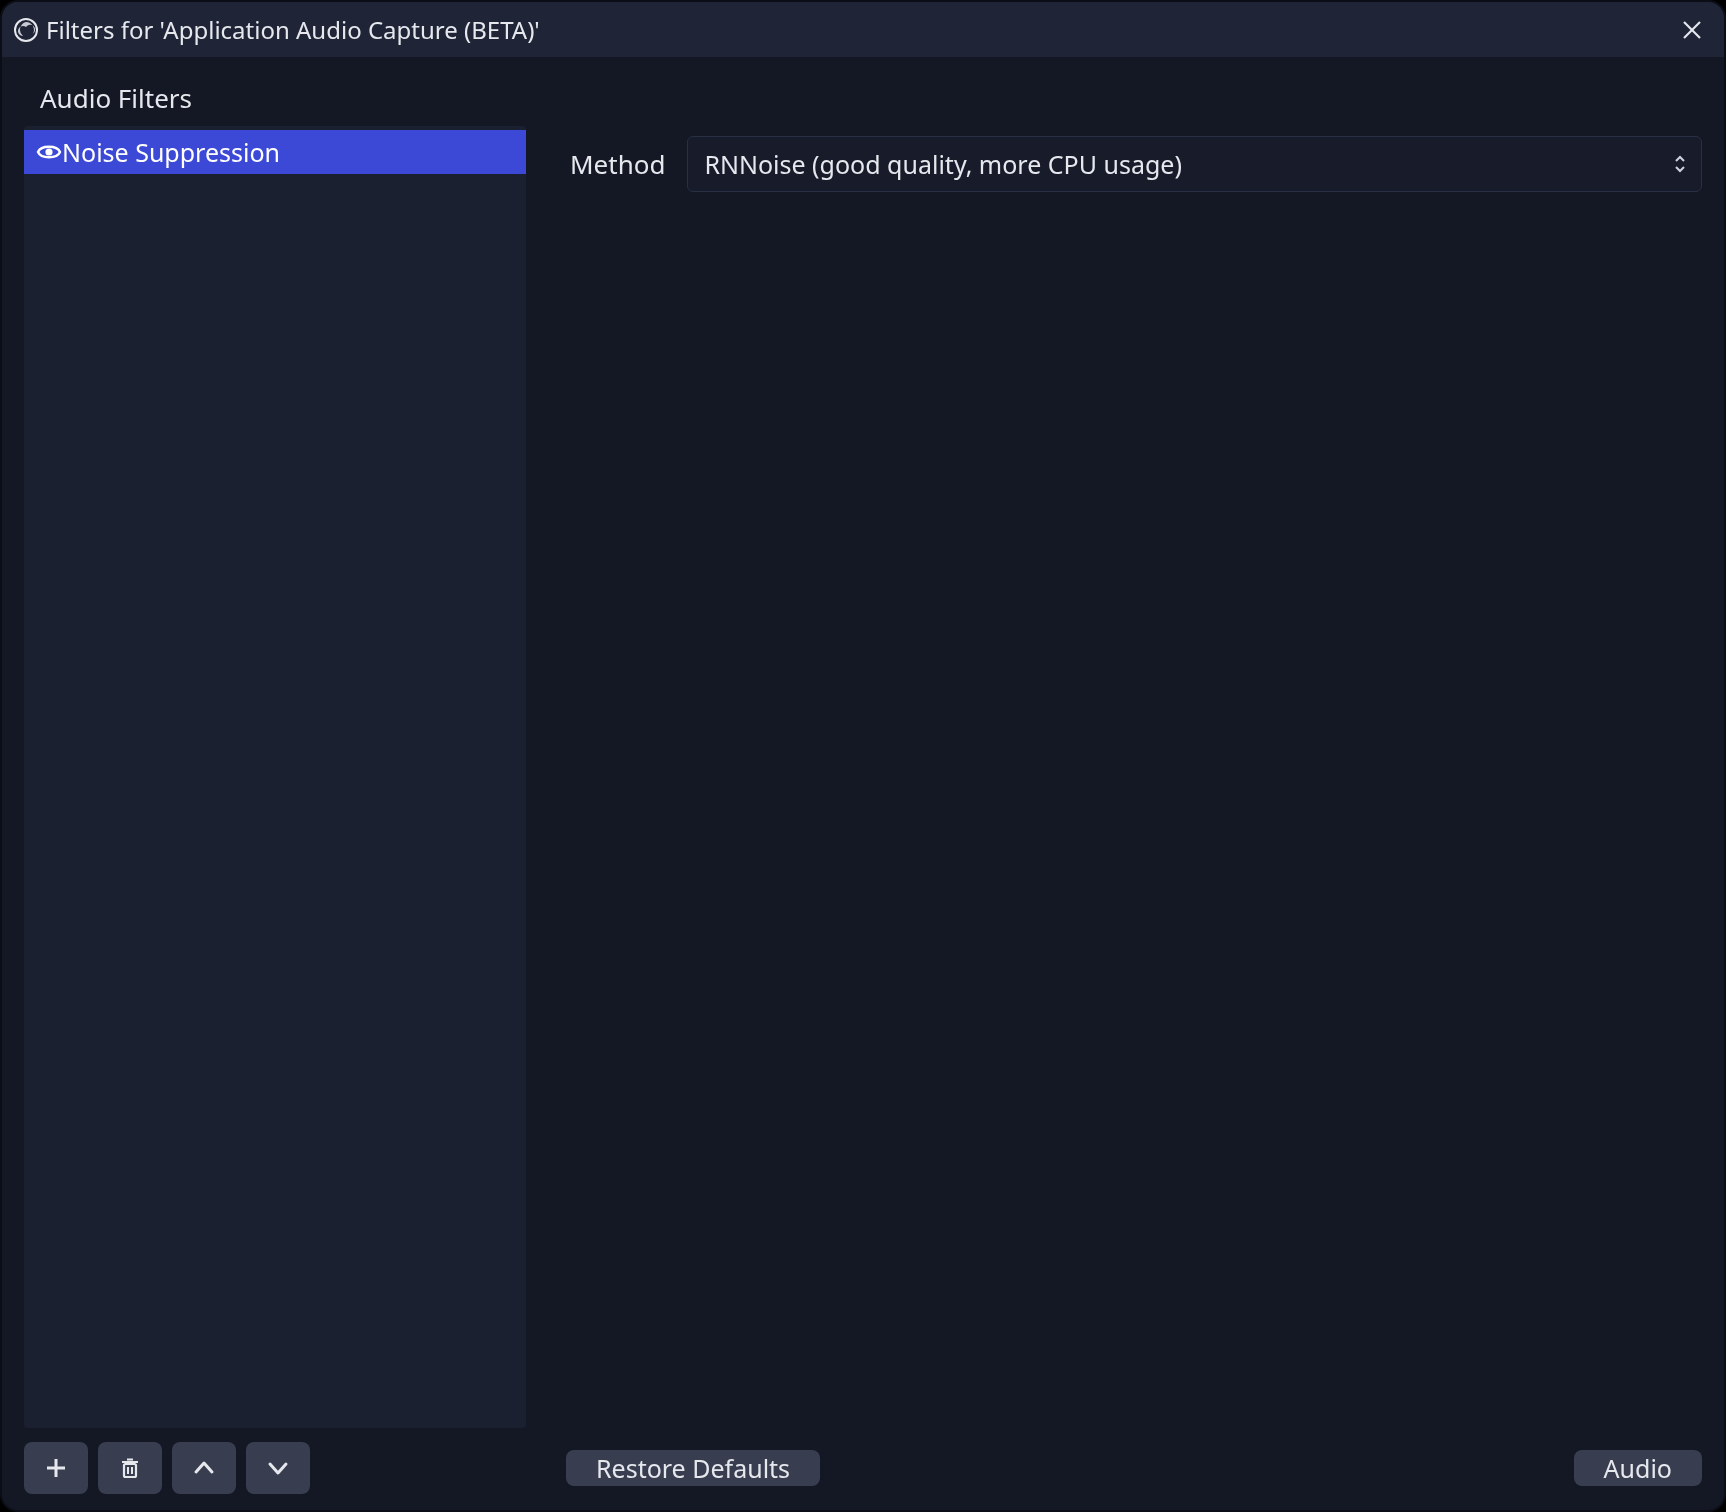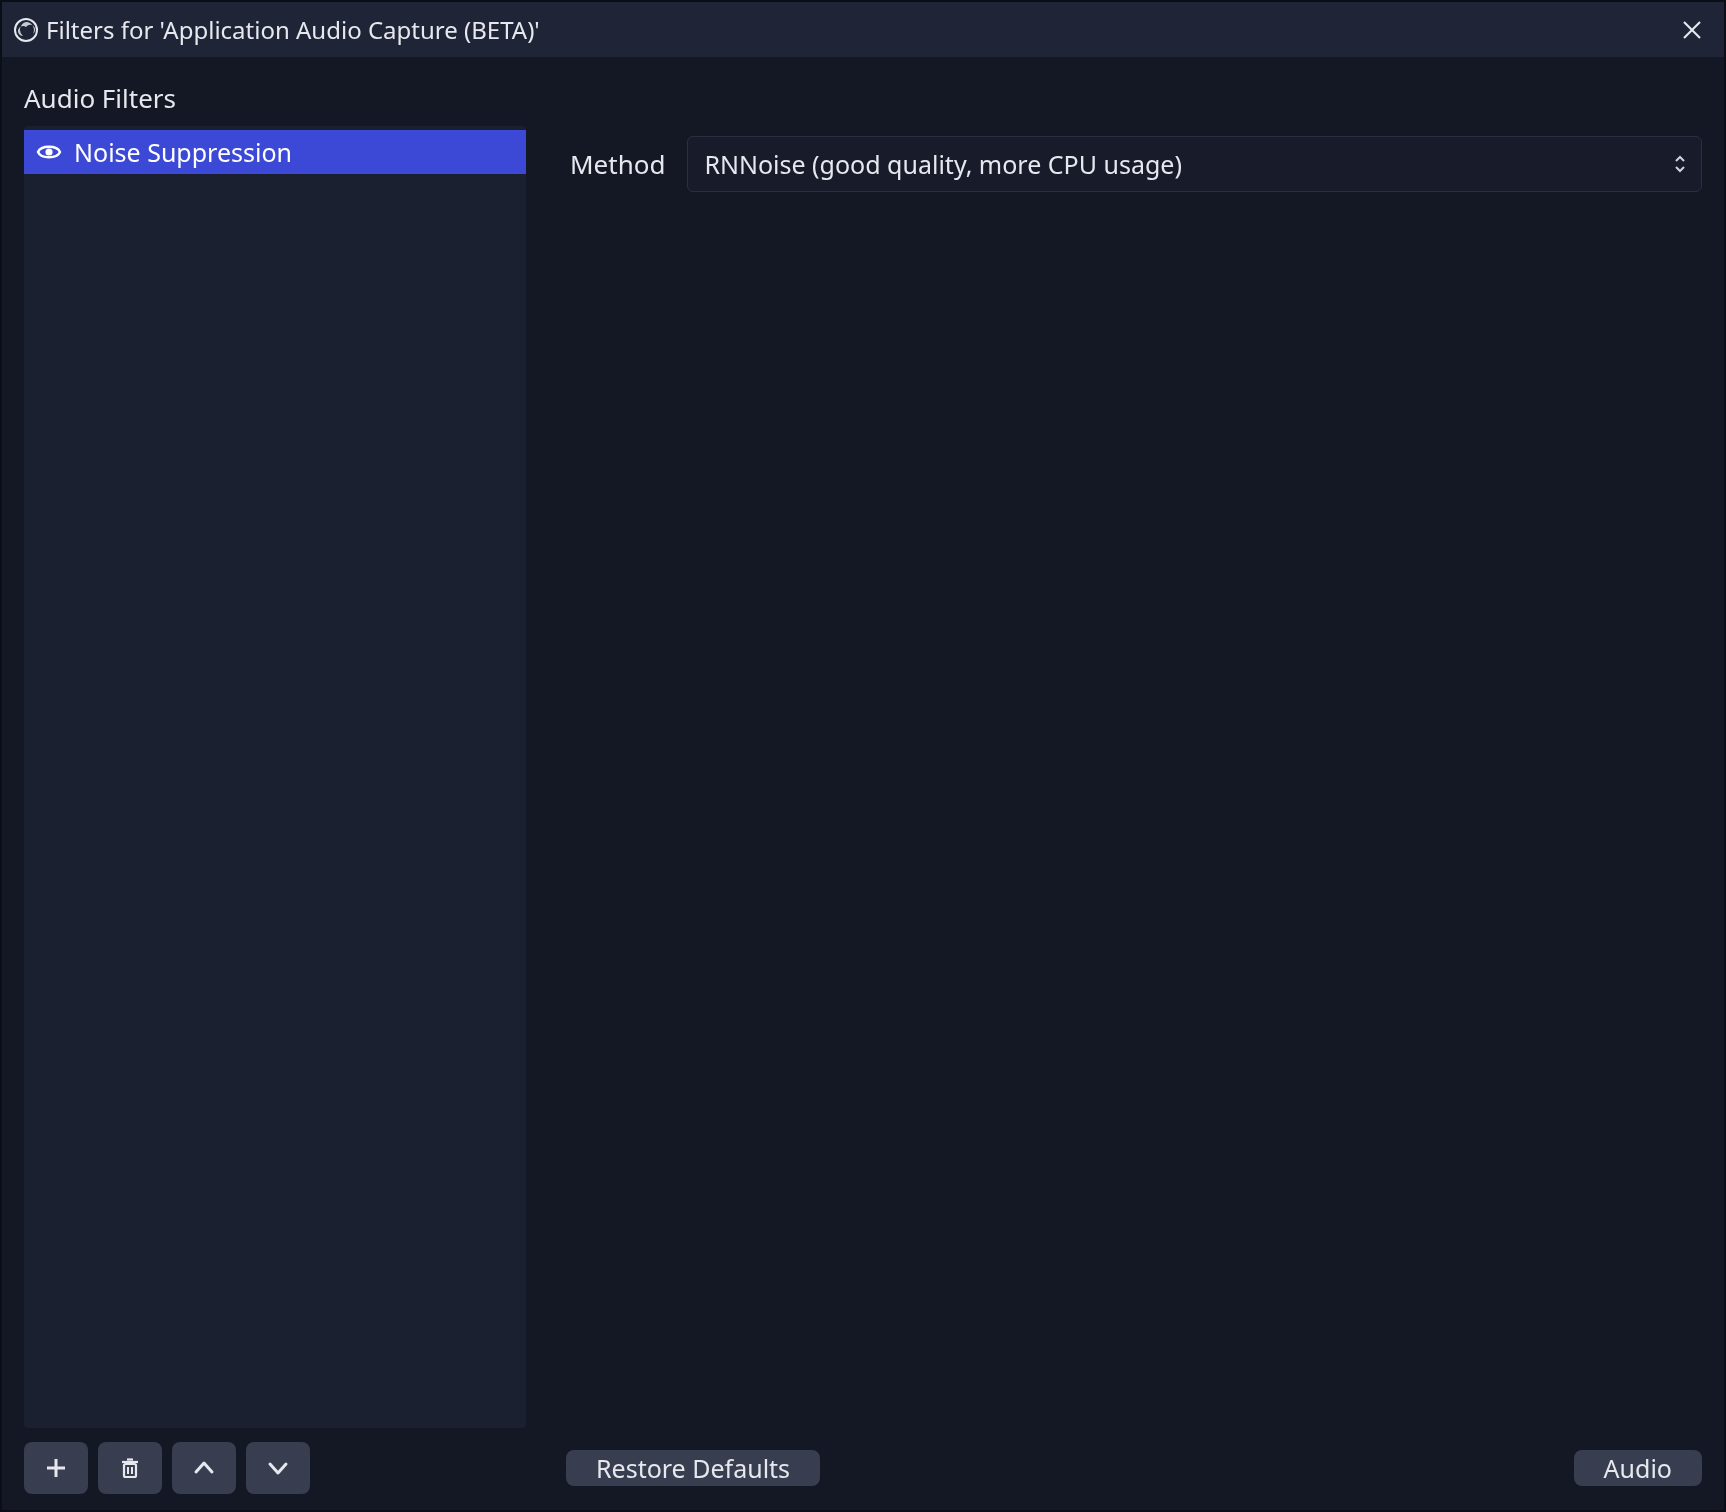--- a/index.html
+++ b/index.html
@@ -22,21 +22,21 @@
     font-family:"Segoe UI","Noto Sans","Helvetica Neue",Arial,sans-serif;
     color:var(--fg);
     font-size:24px;
     -webkit-font-smoothing:antialiased;
   }
   .window{
     box-sizing:border-box;
     width:1726px;height:1512px;
     background:var(--bg-body);
     border:2px solid #0b0e16;
-    border-radius:0;
+    border-radius:18px;
     display:flex;flex-direction:column;
     overflow:hidden;
   }
   
   .titlebar{
     height:55px;
     background:var(--bg-titlebar);
     display:flex;align-items:center;
     padding:0 14px 0 10px;
     border-bottom:1px solid #141823;
@@ -61,42 +61,41 @@
   
   .content{
     flex:1;
     display:flex;flex-direction:column;
     padding:18px 22px 16px 22px;
     box-sizing:border-box;
   }
   .section-label{
     font-size:26px;
     color:var(--fg);
-    margin:4px 0 10px 0;
+    margin:4px 0 10px 16px;
   }
   .main-row{
     flex:1;
     display:flex;
     gap:28px;
     min-height:0;
   }
   
   .filter-list{
     width:502px;
     background:var(--bg-sidebar);
     border-radius:4px;
     padding:4px 0;
     box-sizing:border-box;
     overflow:auto;
   }
   .filter-item{
     display:flex;align-items:center;
     height:44px;
     padding:0 12px;
-    gap:12px;
     font-size:25px;
     cursor:pointer;
   }
   .filter-item.selected{
     background:var(--accent);
     color:#ffffff;
   }
   .eye-icon{
     width:26px;height:26px;
     display:flex;align-items:center;justify-content:center;

